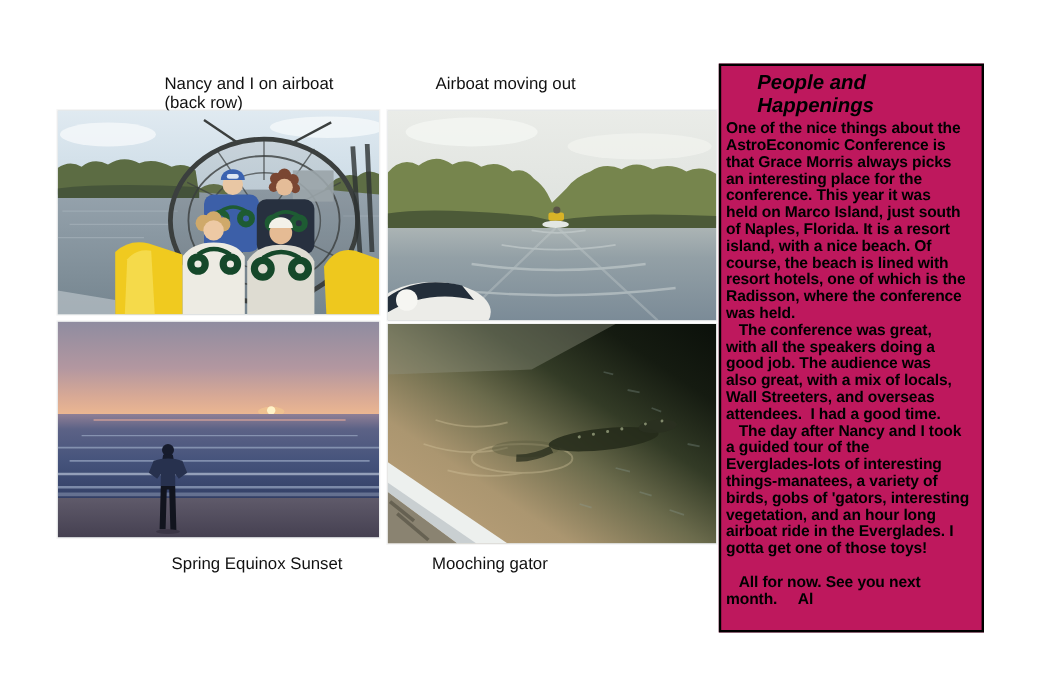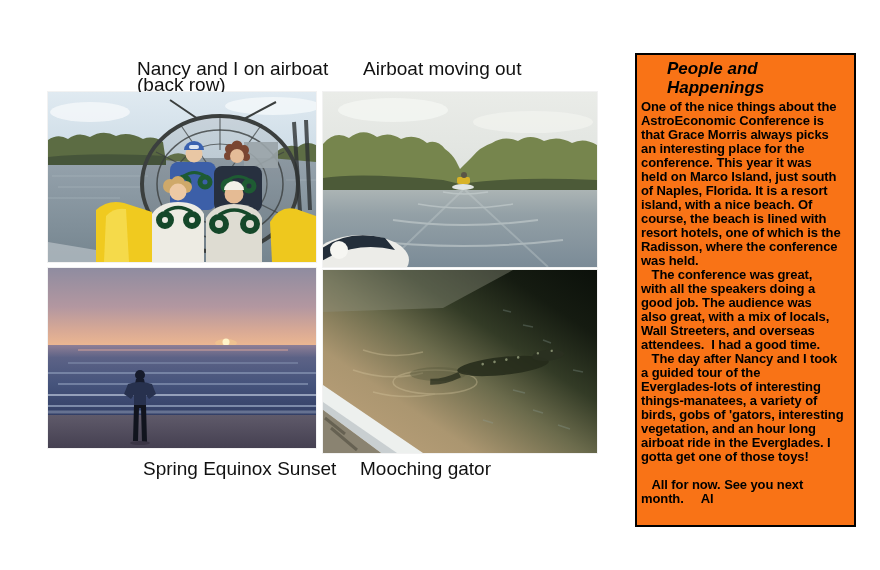--- a/index.html
+++ b/index.html
@@ -1,29 +1,29 @@
 <!DOCTYPE html>
 <html><head>
 <meta charset="utf-8">
 <style>
   html,body{margin:0;padding:0;background:#ffffff;}
   .page{
     position:relative;width:880px;height:570px;background:#ffffff;overflow:hidden;
     font-family:"Liberation Sans","DejaVu Sans",sans-serif;color:#000;
   }
   .caption{
-    position:absolute;font-size:19px;line-height:16px;white-space:pre-wrap;color:#111;
+    position:absolute;font-size:14px;line-height:16px;white-space:pre-wrap;color:#111;
   }
   .photo{
     position:absolute;overflow:hidden;outline:1px solid rgba(0,0,0,0.05);background:#dfe4e6;
   }
   .photo svg{display:block;width:100%;height:100%;}
   .article-box{
-    position:absolute;left:635px;top:53px;width:221px;height:474px;
-    border:2px solid #000;box-sizing:border-box;background:#f97316;
+    position:absolute;left:599px;top:53px;width:221px;height:474px;
+    border:2px solid #000;box-sizing:border-box;background:#be185d;
     padding:3px 0 0 4px;
   }
   .article-title{
     font-style:italic;font-weight:bold;font-size:17px;line-height:19px;
     padding-left:26px;white-space:pre-wrap;margin:1px 0 3px 0;
   }
   .article-body{
     font-size:13px;line-height:14px;white-space:pre-wrap;letter-spacing:-0.1px;font-weight:bold;
   }
 </style>

